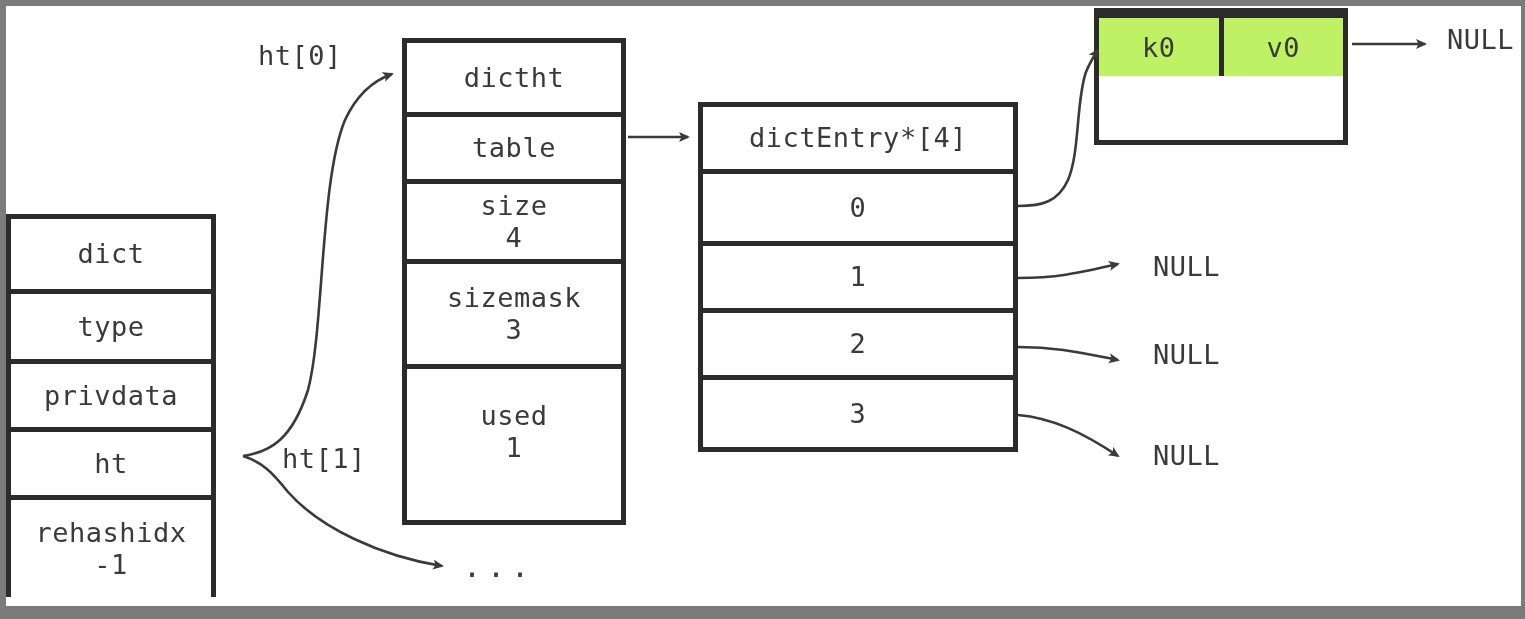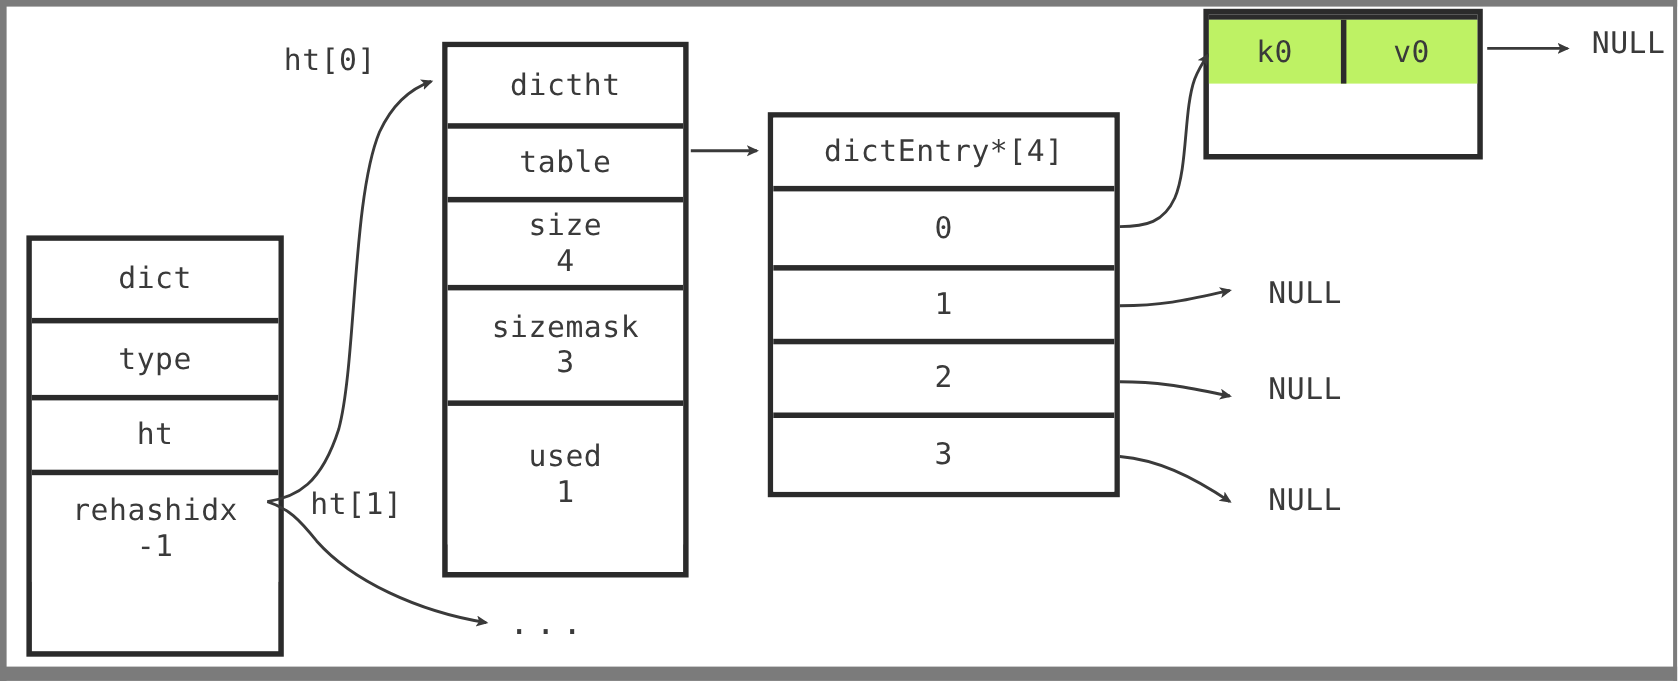--- a/index.html
+++ b/index.html
@@ -55,21 +55,21 @@
   .cell + .cell { border-top: 5px solid #2b2b2b; }
 
   .label {
     position: absolute;
     color: #3a3a3a;
     white-space: pre;
     letter-spacing: 0.5px;
   }
 
   
-  #dict-box { left: 24px; top: 214px; width: 234px; height: 383px; }
+  #dict-box { left: 6px; top: 214px; width: 210px; height: 383px; }
   #dict-box .cell { font-size: 27px; }
   #dict-box .c1 { height: 70px; }
   #dict-box .c2 { height: 70px; }
   #dict-box .c3 { height: 68px; }
   #dict-box .c4 { height: 68px; }
   #dict-box .c5 { height: 102px; }
 
   
   #dictht-box { left: 402px; top: 38px; width: 224px; height: 487px; }
   #dictht-box .cell { font-size: 27px; }
@@ -123,20 +123,23 @@
   <div id="frame-bottom"></div>
   <div id="frame-right"></div>
 
   <div class="box" id="dict-box">
     <div class="cell c1">
       <span>dict</span>
     </div>
     <div class="cell c2">
       <span>type</span>
     </div>
+    <div class="cell c3">
+      <span>privdata</span>
+    </div>
     <div class="cell c4">
       <span>ht</span>
     </div>
     <div class="cell c5">
       <span>rehashidx</span>
       <span>-1</span>
     </div>
   </div>
 
   <div class="box" id="dictht-box">

